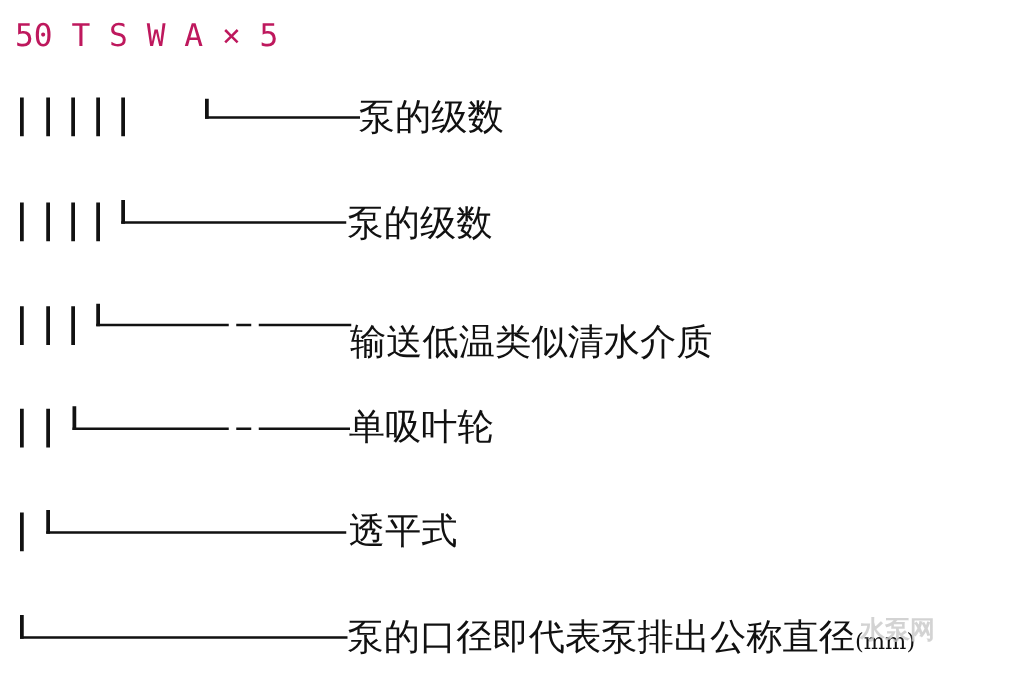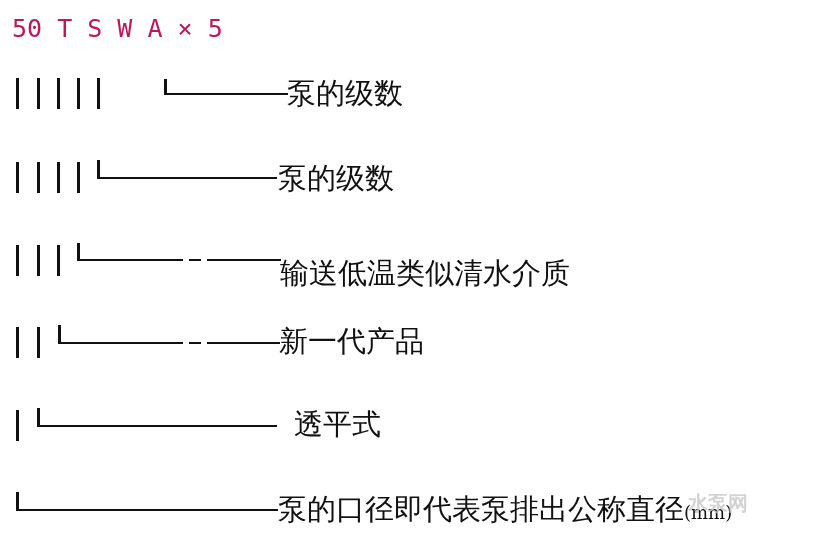--- a/index.html
+++ b/index.html
@@ -53,28 +53,28 @@
   <div class="label" style="left:280px;top:256px;">输送低温类似清水介质</div>
 </div>
 
 <div>
   <div class="bar" style="left:16px;top:327px;"></div>
   <div class="bar" style="left:37px;top:327px;"></div>
   <div class="corner" style="left:58px;top:325px;height:19px;"></div>
   <div class="hline" style="left:58px;top:342px;width:222px;"></div>
   <div class="gap" style="left:183px;top:341px;width:6px;"></div>
   <div class="gap" style="left:201px;top:341px;width:6px;"></div>
-  <div class="label" style="left:279px;top:324px;">新一代产品</div>
+  <div class="label" style="left:279px;top:324px;">单吸叶轮</div>
 </div>
 
 <div>
   <div class="bar" style="left:16px;top:410px;"></div>
   <div class="corner" style="left:37px;top:408px;height:19px;"></div>
   <div class="hline" style="left:37px;top:425px;width:240px;"></div>
-  <div class="label" style="left:294px;top:407px;">透平式</div>
+  <div class="label" style="left:279px;top:407px;">透平式</div>
 </div>
 
 <div>
   <div class="corner" style="left:16px;top:492px;height:19px;"></div>
   <div class="hline" style="left:16px;top:509px;width:262px;"></div>
   <div class="label" style="left:278px;top:492px;">
     <span>泵的口径即代表泵排出公称直径</span><span class="unit">(mm)</span>
   </div>
 </div>
 

